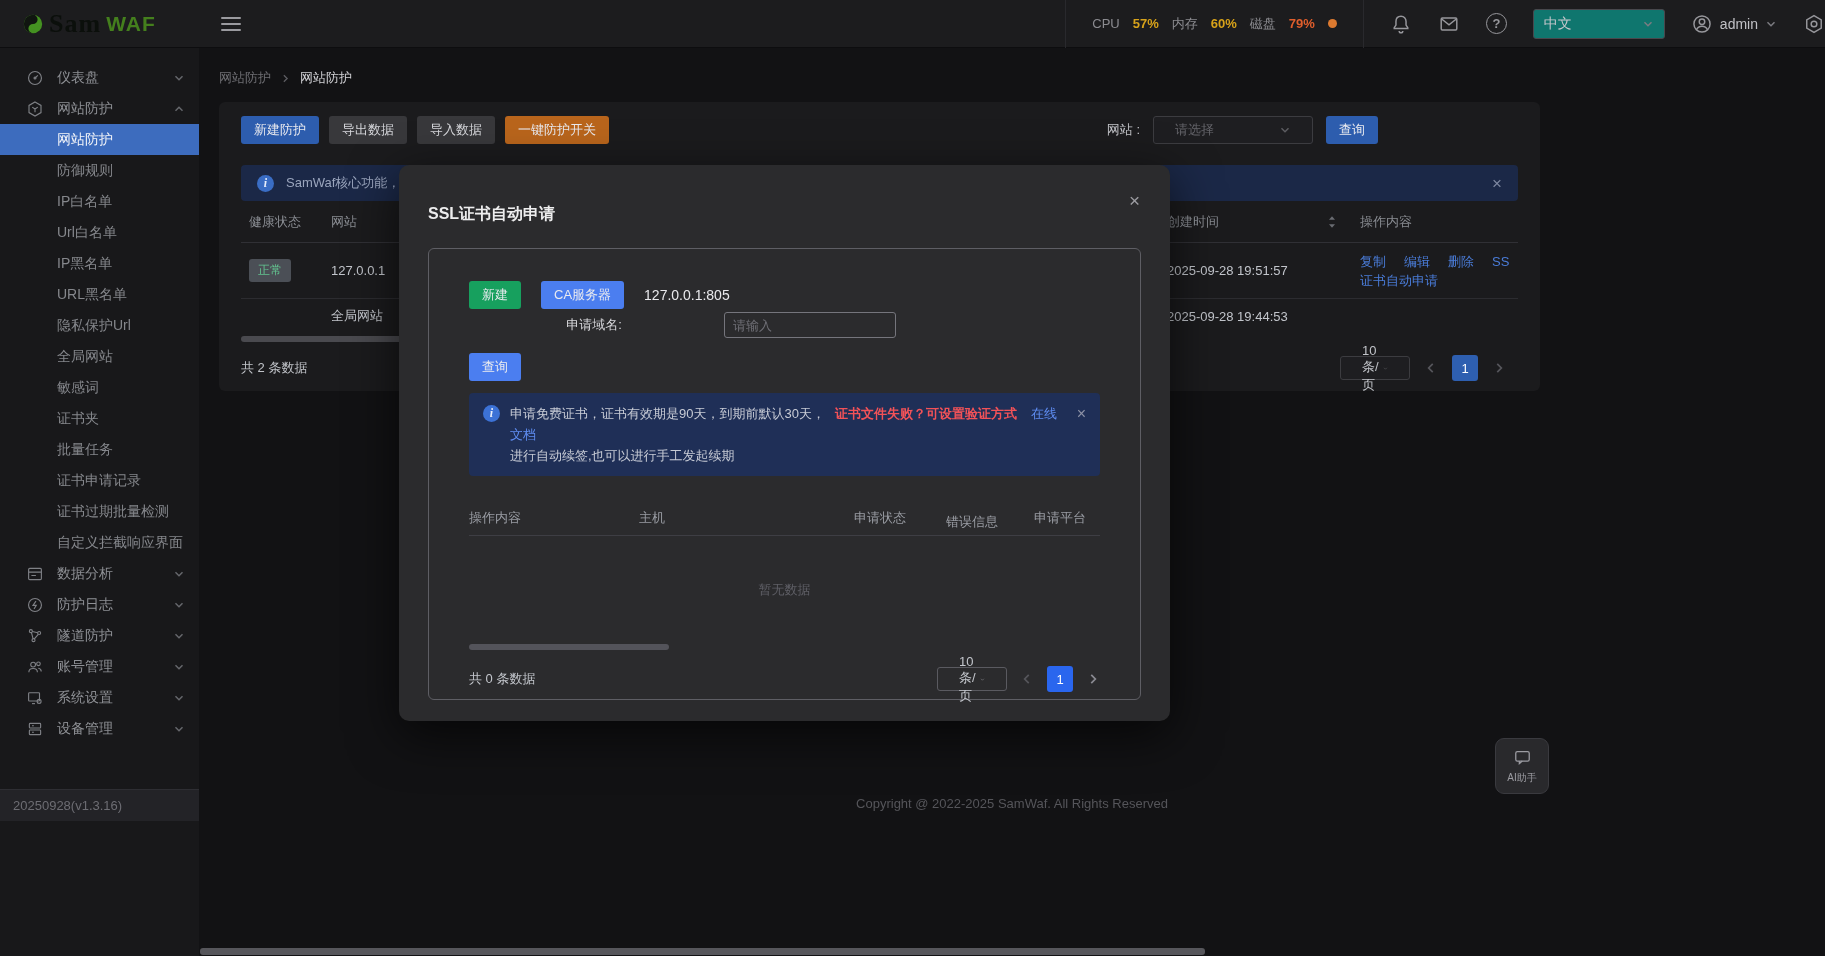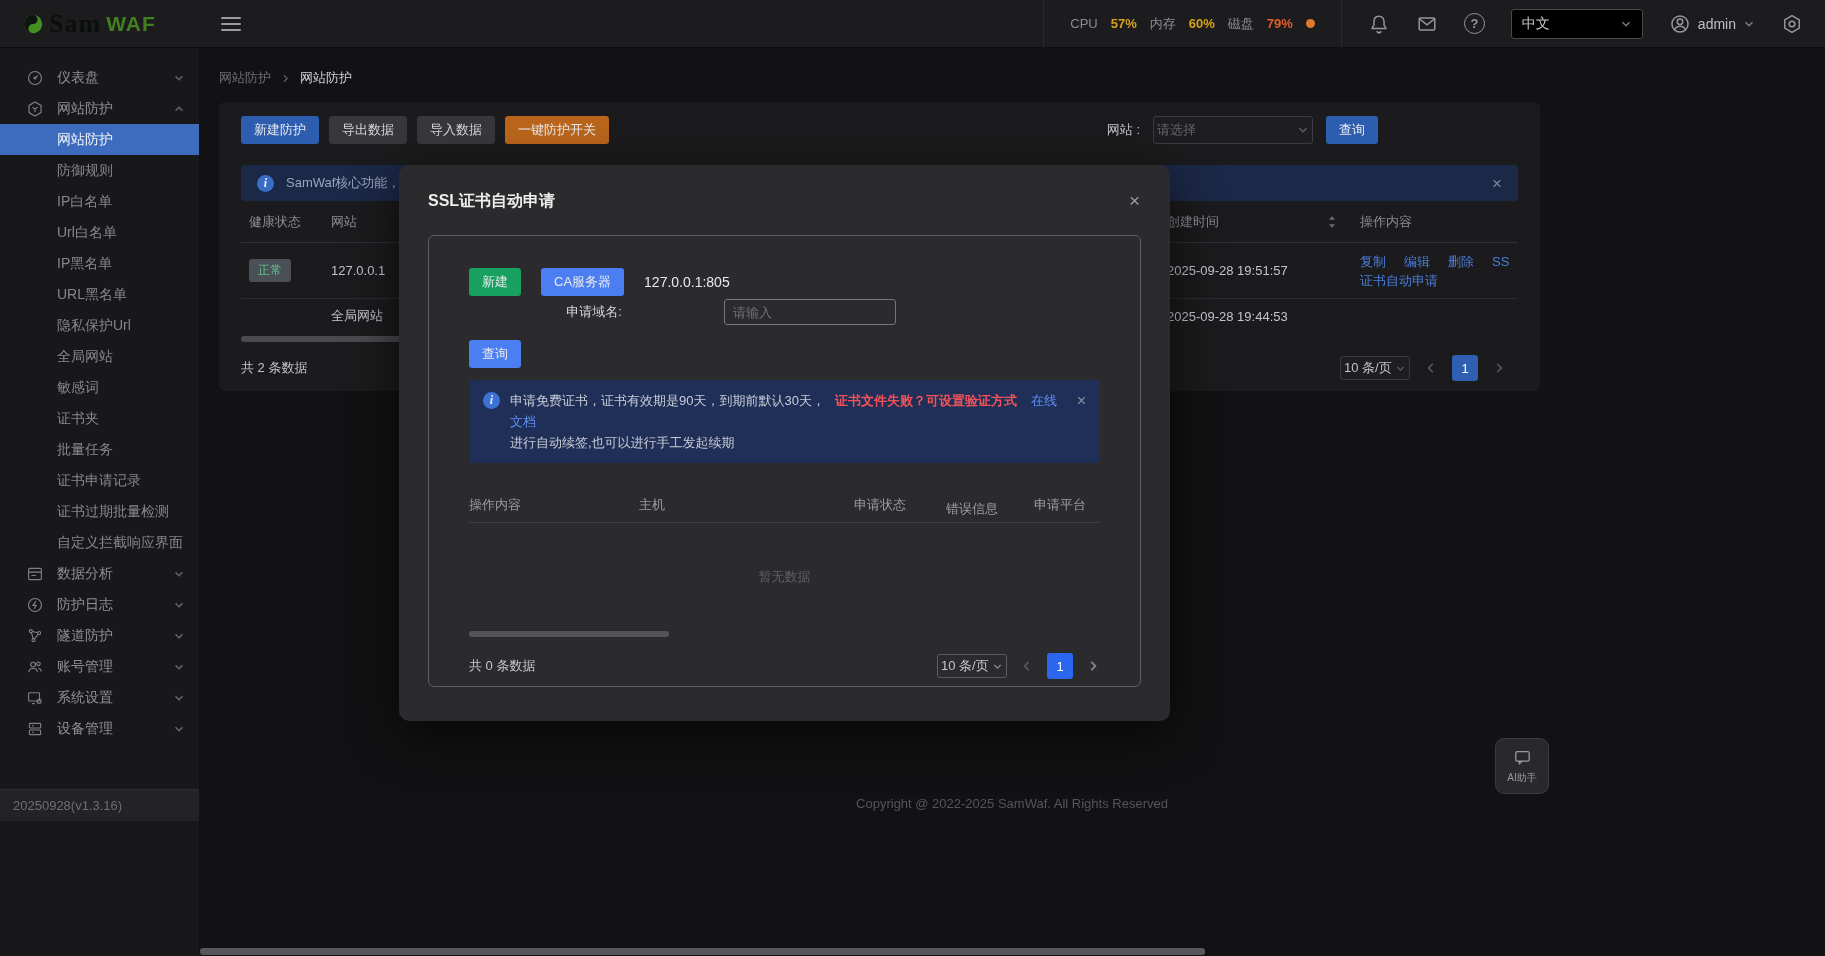--- a/index.html
+++ b/index.html
@@ -7,29 +7,29 @@
 body{position:relative;overflow:hidden;background:#121214;font-family:"Liberation Sans",sans-serif;color:#c4c7cc;}
 svg{display:block;}
 
 
 .topbar{position:absolute;top:0;left:0;width:1825px;height:48px;background:#1c1c1e;border-bottom:1px solid #0d0d0f;display:flex;align-items:center;z-index:2;}
 .brand{width:199px;display:flex;align-items:center;gap:5px;padding-left:22px;}
 .brand-sam{font-family:"Liberation Serif",serif;font-weight:bold;font-size:26px;color:#0b0f0b;letter-spacing:1px;}
 .brand-waf{font-family:Liberation Sans, sans-serif;font-weight:bold;font-size:21px;color:#447f1d;letter-spacing:1px;}
 .hamburger{width:20px;height:14px;display:flex;flex-direction:column;justify-content:space-between;margin-left:22px;cursor:pointer;}
 .hamburger i{display:block;height:2px;background:#9a9a9f;border-radius:1px;}
-.top-right{margin-left:auto;display:flex;align-items:center;gap:26px;padding-right:22px;}
+.top-right{margin-left:auto;display:flex;align-items:center;gap:26px;}
 .stats{display:flex;align-items:center;gap:13px;font-size:13px;color:#8b8b90;height:48px;padding:0 26px;border-left:1px solid #29292d;border-right:1px solid #29292d;}
 .stat-val{font-weight:bold;}
 .v-warn{color:#d7a21a;}
 .v-danger{color:#e05e2c;}
 .disk-dot{width:9px;height:9px;border-radius:50%;background:#dd7a30;}
 .icon-btn{color:#97979c;cursor:pointer;display:flex;align-items:center;}
 .circle-glyph{width:21px;height:21px;border:1.6px solid #97979c;border-radius:50%;display:flex;align-items:center;justify-content:center;font-size:13px;font-weight:bold;color:#97979c;}
-.lang-select{width:132px;height:30px;border:1px solid #48484d;border-radius:3px;background:#000000;display:flex;align-items:center;justify-content:space-between;padding:0 10px;font-size:14px;color:#c7c7cc;cursor:pointer;}
+.lang-select{width:132px;height:30px;border:1px solid #48484d;border-radius:3px;background:#0f766e;display:flex;align-items:center;justify-content:space-between;padding:0 10px;font-size:14px;color:#c7c7cc;cursor:pointer;}
 .user{display:flex;align-items:center;gap:7px;font-size:14px;color:#c0c0c5;cursor:pointer;}
 .chev-svg{color:#7c7c82;}
 
 
 .sidebar{position:absolute;top:48px;left:0;width:199px;height:908px;background:#18181a;z-index:2;}
 .menu{padding-top:14px;}
 .menu-item{height:31px;display:flex;align-items:center;gap:13px;padding:0 14px 0 26px;font-size:14px;color:#8e9095;cursor:pointer;}
 .menu-item .m-ico{color:#7f8186;flex:0 0 18px;}
 .menu-item .chev{margin-left:auto;color:#66686d;}
 .sub-item{height:31px;display:flex;align-items:center;padding-left:57px;font-size:14px;color:#85878c;cursor:pointer;}
@@ -42,21 +42,21 @@
 .crumb-current{color:#d3d3d7;}
 .card{position:relative;margin:15px 0 0 20px;width:1321px;background:#1b1b1d;border-radius:6px;padding:14px 22px 10px;}
 .toolbar{display:flex;align-items:center;}
 .btn{height:28px;padding:0 13px;border-radius:3px;font-size:13px;display:inline-flex;align-items:center;justify-content:center;color:#e9eaef;cursor:pointer;white-space:nowrap;border:none;}
 .tb-gap{margin-left:10px;}
 .btn-blue-dim{background:#2d5dae;}
 .btn-gray{background:#38383b;color:#d6d7db;}
 .btn-orange{background:#b9651c;}
 .toolbar-right{margin-left:auto;display:flex;align-items:center;gap:13px;padding-right:140px;}
 .site-label{font-size:13px;color:#c3c4c9;}
-.select{height:28px;border:1px solid #3c3c40;border-radius:3px;background:#1e1e21;display:flex;align-items:center;justify-content:space-between;padding:0 3px;font-size:13px;color:#64646a;cursor:pointer;}
+.select{height:28px;border:1px solid #3c3c40;border-radius:3px;background:#1e1e21;display:flex;align-items:center;justify-content:space-between;padding:0 21px;font-size:13px;color:#64646a;cursor:pointer;}
 .w160{width:160px;}
 .notice-bar{margin-top:21px;height:36px;background:#1b2847;border-radius:4px;display:flex;align-items:center;gap:12px;padding:0 16px;font-size:13px;color:#9aa5bd;}
 .info-dot{flex:0 0 17px;width:17px;height:17px;border-radius:50%;background:#3a6dc4;color:#e9effc;display:flex;align-items:center;justify-content:center;font-size:12px;font-weight:bold;font-family:"Liberation Serif",serif;font-style:italic;}
 .notice-close{margin-left:auto;color:#7d87a0;font-size:17px;cursor:pointer;line-height:1;}
 .thead{display:flex;align-items:center;height:42px;font-size:13px;color:#8a8d93;border-bottom:1px solid #303035;}
 .col-status{flex:0 0 90px;padding-left:8px;}
 .col-site{flex:1;}
 .col-created{flex:0 0 215px;display:flex;align-items:center;gap:8px;padding-right:22px;}
 .sort-ico{margin-left:auto;color:#6a6c72;}
 .funnel{color:#7b7d83;}
@@ -75,21 +75,21 @@
 .w70{width:70px;height:24px;color:#c0c3c8;}
 .pg-chev{color:#55555b;cursor:pointer;}
 .pg-chev.on{color:#8a8a92;}
 .page-num{width:26px;height:26px;border-radius:3px;background:#2e5fb0;color:#fff;display:flex;align-items:center;justify-content:center;font-size:13px;cursor:pointer;}
 .copyright{position:absolute;left:0;top:748px;width:100%;text-align:center;font-size:13px;color:#55555a;}
 .ai-fab{position:absolute;left:1296px;top:690px;width:54px;height:56px;background:#29292c;border:1px solid #3a3a3f;border-radius:9px;display:flex;flex-direction:column;align-items:center;justify-content:center;gap:4px;color:#9b9ba1;font-size:10px;cursor:pointer;}
 .page-hscroll{position:absolute;left:200px;top:948px;width:1005px;height:7px;border-radius:3px;background:#56565b;z-index:5;cursor:pointer;}
 
 
 .modal{position:absolute;left:399px;top:165px;width:771px;height:556px;background:#2b2b2d;border-radius:10px;box-shadow:0 14px 50px rgba(0,0,0,.65);z-index:10;padding:26px 29px;}
-.modal-title{font-size:16px;font-weight:bold;color:#ededee;}
+.modal-title{font-size:16px;font-weight:bold;color:#ededee;margin-top:13px;}
 .modal-close{position:absolute;right:30px;top:26px;color:#9c9ca1;font-size:19px;cursor:pointer;line-height:1;}
 .panel{margin-top:23px;height:452px;border:1px solid #5e5e64;border-radius:6px;padding:32px 40px 0;}
 .m-row1{display:flex;align-items:center;gap:20px;}
 .btn-green{background:#17a05e;}
 .btn-blue{background:#4b7ef0;}
 .m-addr{font-size:14px;color:#e9e9ec;}
 .m-form{display:flex;align-items:center;margin-top:3px;}
 .m-form label{flex:0 0 250px;text-align:center;font-size:13px;color:#d8d8dc;}
 .m-input{width:172px;height:26px;margin-left:5px;background:transparent;border:1px solid #75757c;border-radius:3px;padding:0 8px;font-size:13px;color:#d8d8dc;outline:none;}
 .m-input::placeholder{color:#6f6f76;}

